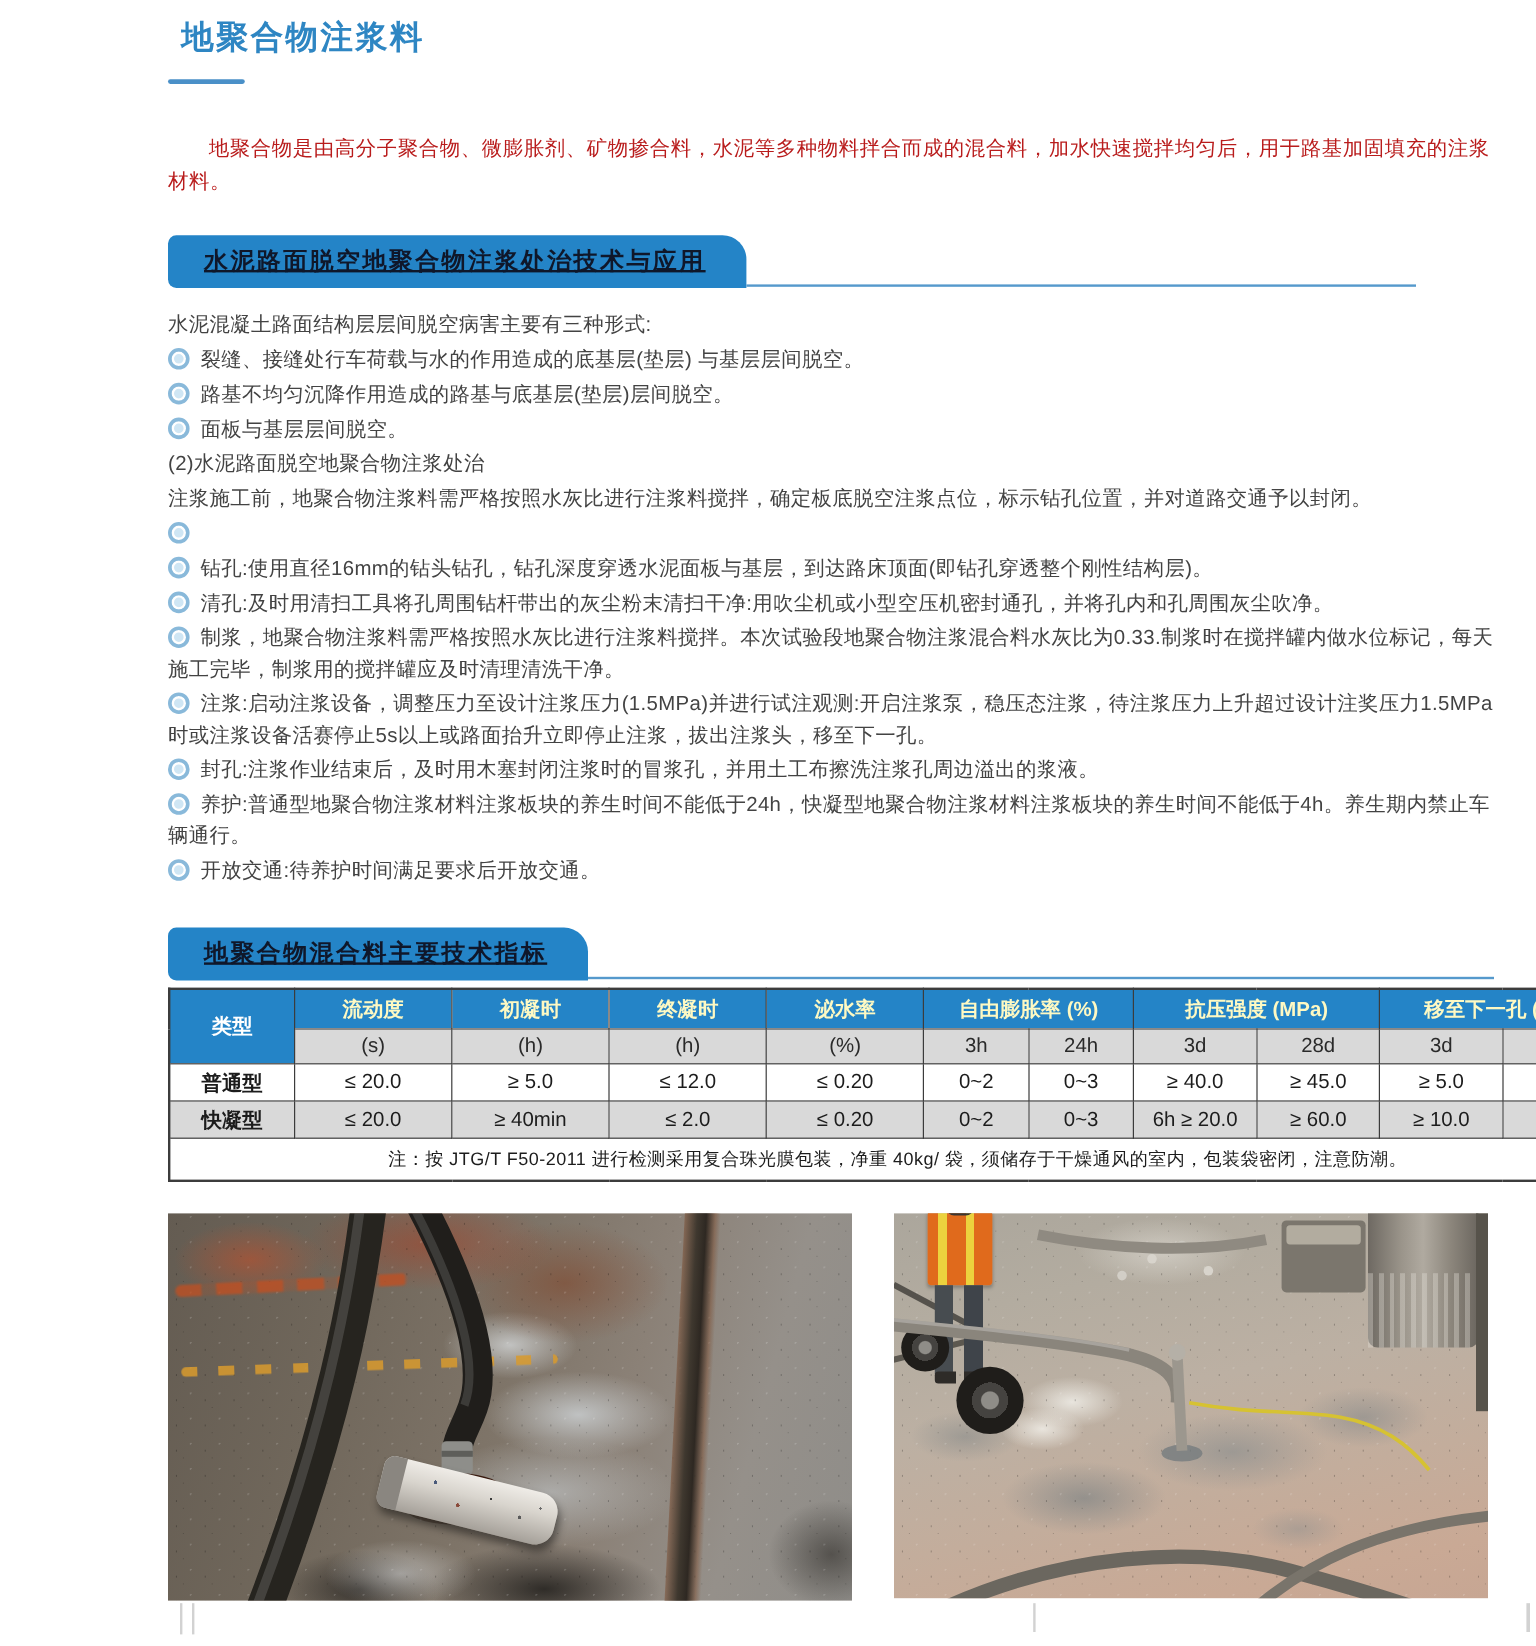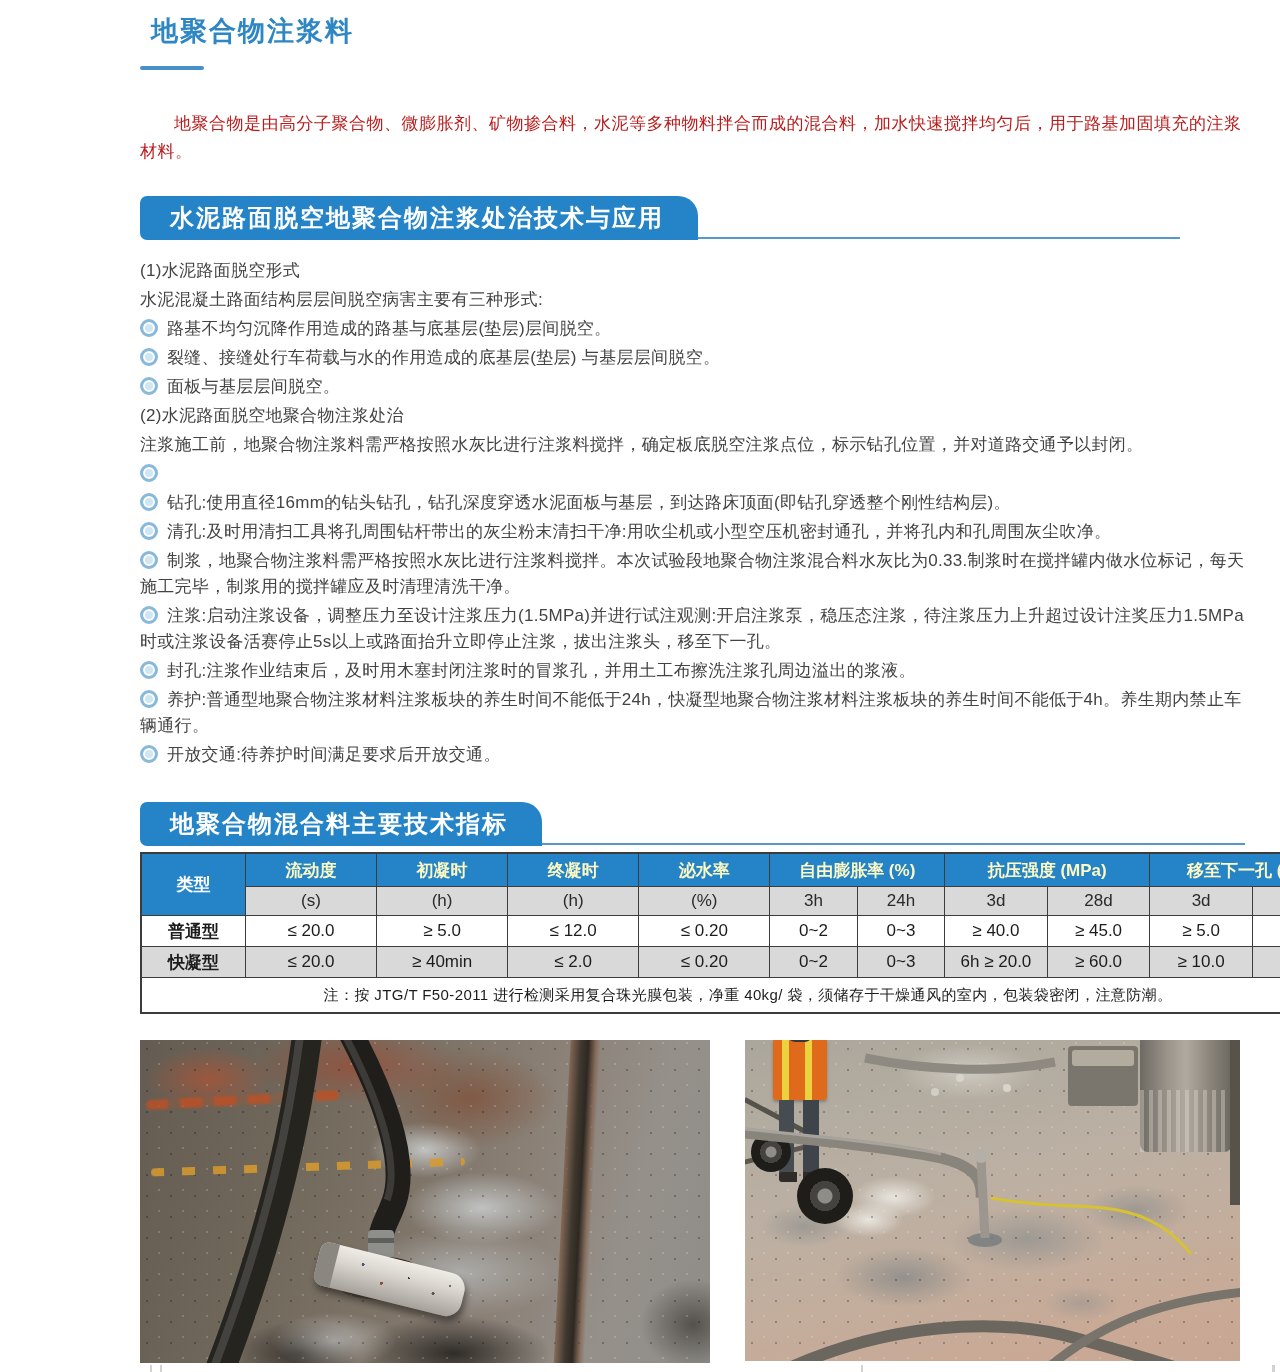--- a/index.html
+++ b/index.html
@@ -19,23 +19,23 @@
 
   
   .intro{
     margin:40px 0 0;font-size:17px;line-height:28px;color:#b91c1c;
     text-indent:2em;letter-spacing:.5px;
   }
 
   
   .banner{margin-top:30px;display:flex;align-items:flex-end;height:44px;}
   .banner-tab{
-    background:var(--accent,#2484c7);color:#ffffff;font-size:24px;font-weight:bold;
+    background:var(--accent,#2484c7);color:#0f172a;font-size:20px;font-weight:bold;
     letter-spacing:2px;height:44px;line-height:44px;padding:0 34px 0 30px;
-    border-radius:7px 20px 0 7px;white-space:nowrap;
+    border-radius:7px 20px 0 7px;white-space:nowrap;text-decoration:underline;
   }
   .banner-line{flex:1;height:2px;background:#5599cc;margin-bottom:1px;}
   .banner.b1 .banner-line{margin-right:65px;}
   .banner.b2{margin-top:34px;}
 
   
   .list{margin-top:18px;}
   .list-item{
     font-size:17px;line-height:26px;color:#434343;margin:0 0 3px;
     letter-spacing:.3px;
@@ -184,24 +184,23 @@
   <div class="title-dash"></div>
 
   <p class="intro">地聚合物是由高分子聚合物、微膨胀剂、矿物掺合料，水泥等多种物料拌合而成的混合料，加水快速搅拌均匀后，用于路基加固填充的注浆材料。</p>
 
   <div class="banner b1">
     <div class="banner-tab">水泥路面脱空地聚合物注浆处治技术与应用</div>
     <div class="banner-line"></div>
   </div>
 
   <div class="list">
-      <div class="list-item"><span>(1)水泥路面脱空形式</span></div>
       <div class="list-item"><span>水泥混凝土路面结构层层间脱空病害主要有三种形式:</span></div>
+      <div class="list-item"><span class="ring-bullet"></span><span>裂缝、接缝处行车荷载与水的作用造成的底基层(垫层) 与基层层间脱空。</span></div>
       <div class="list-item"><span class="ring-bullet"></span><span>路基不均匀沉降作用造成的路基与底基层(垫层)层间脱空。</span></div>
-      <div class="list-item"><span class="ring-bullet"></span><span>裂缝、接缝处行车荷载与水的作用造成的底基层(垫层) 与基层层间脱空。</span></div>
       <div class="list-item"><span class="ring-bullet"></span><span>面板与基层层间脱空。</span></div>
       <div class="list-item"><span>(2)水泥路面脱空地聚合物注浆处治</span></div>
       <div class="list-item"><span>注浆施工前，地聚合物注浆料需严格按照水灰比进行注浆料搅拌，确定板底脱空注浆点位，标示钻孔位置，并对道路交通予以封闭。</span></div>
       <div class="list-item"><span class="ring-bullet"></span></div>
       <div class="list-item"><span class="ring-bullet"></span><span>钻孔:使用直径16mm的钻头钻孔，钻孔深度穿透水泥面板与基层，到达路床顶面(即钻孔穿透整个刚性结构层)。</span></div>
       <div class="list-item"><span class="ring-bullet"></span><span>清孔:及时用清扫工具将孔周围钻杆带出的灰尘粉末清扫干净:用吹尘机或小型空压机密封通孔，并将孔内和孔周围灰尘吹净。</span></div>
       <div class="list-item"><span class="ring-bullet"></span><span>制浆，地聚合物注浆料需严格按照水灰比进行注浆料搅拌。本次试验段地聚合物注浆混合料水灰比为0.33.制浆时在搅拌罐内做水位标记，每天施工完毕，制浆用的搅拌罐应及时清理清洗干净。</span></div>
       <div class="list-item"><span class="ring-bullet"></span><span>注浆:启动注浆设备，调整压力至设计注浆压力(1.5MPa)并进行试注观测:开启注浆泵，稳压态注浆，待注浆压力上升超过设计注奖压力1.5MPa时或注浆设备活赛停止5s以上或路面抬升立即停止注浆，拔出注浆头，移至下一孔。</span></div>
       <div class="list-item"><span class="ring-bullet"></span><span>封孔:注浆作业结束后，及时用木塞封闭注浆时的冒浆孔，并用土工布擦洗注浆孔周边溢出的浆液。</span></div>
       <div class="list-item"><span class="ring-bullet"></span><span>养护:普通型地聚合物注浆材料注浆板块的养生时间不能低于24h，快凝型地聚合物注浆材料注浆板块的养生时间不能低于4h。养生期内禁止车辆通行。</span></div>

